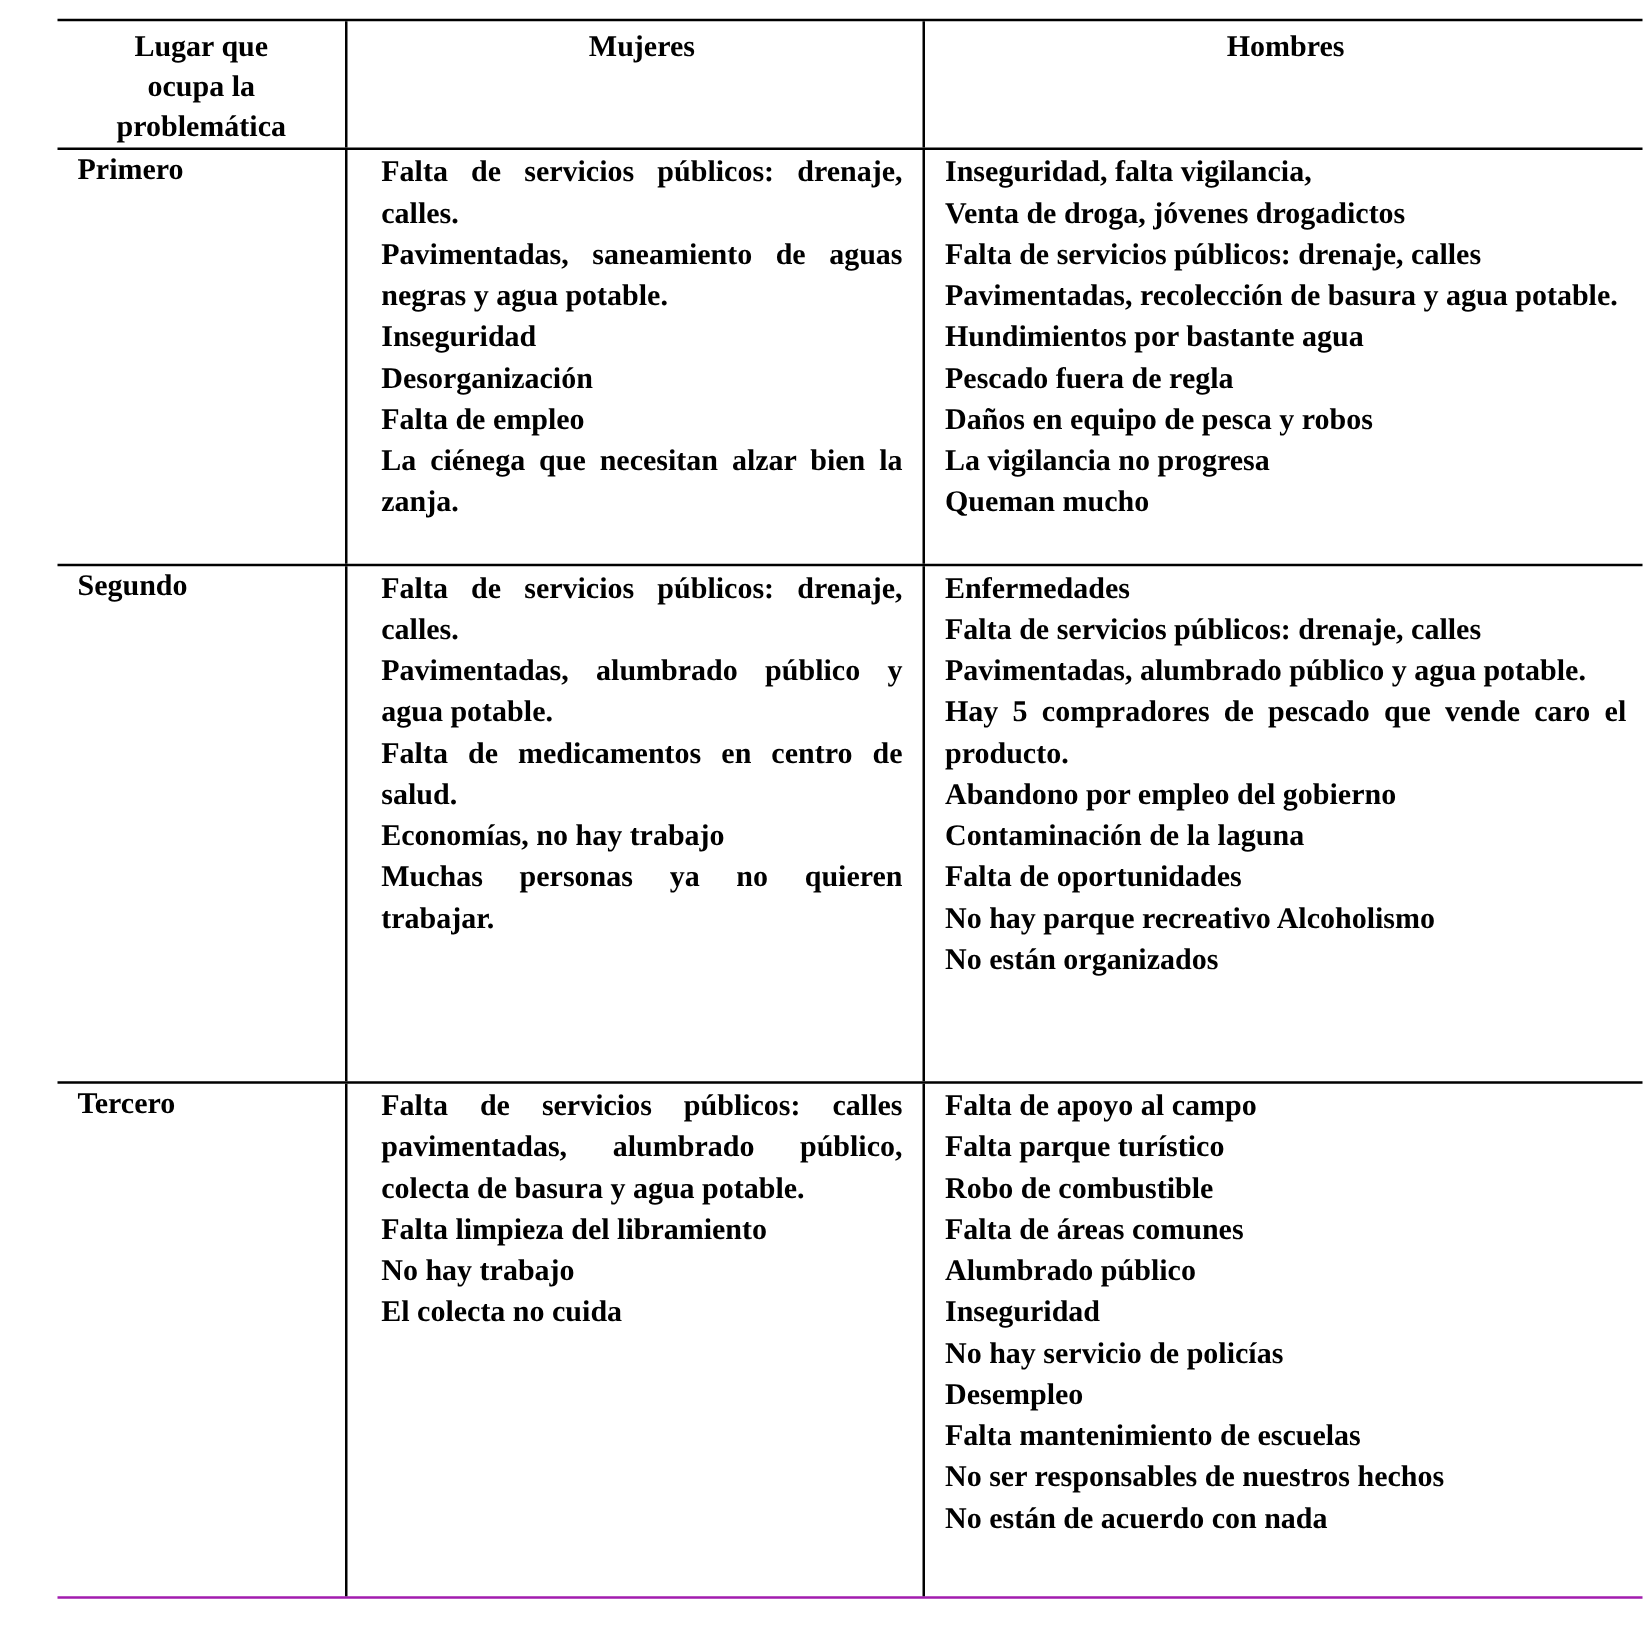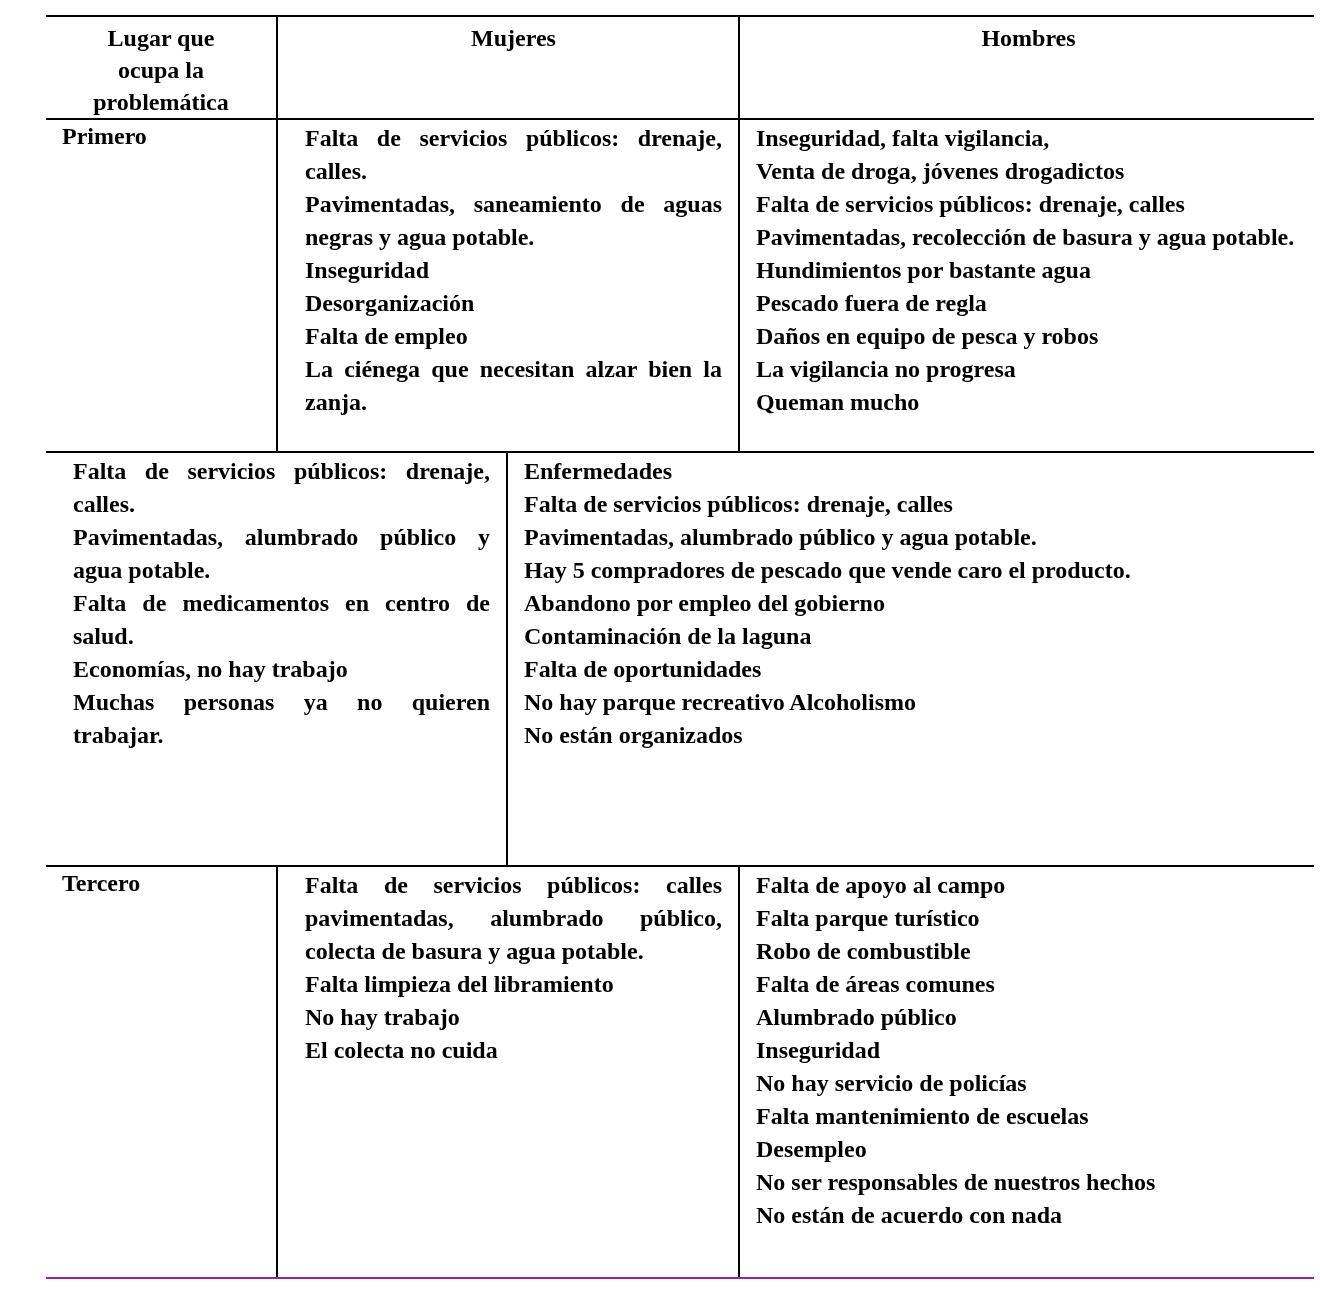--- a/index.html
+++ b/index.html
@@ -96,20 +96,23 @@
       <span class="line">Pavimentadas, recolección de basura y agua potable.</span>
       <span class="line">Hundimientos por bastante agua</span>
       <span class="line">Pescado fuera de regla</span>
       <span class="line">Daños en equipo de pesca y robos</span>
       <span class="line">La vigilancia no progresa</span>
       <span class="line">Queman mucho</span>
     </div>
   </div>
 
   <div class="row r2">
+    <div class="cell c1 rank">
+      <span>Segundo</span>
+    </div>
     <div class="cell c2 justify">
       <span class="line">Falta de servicios públicos: drenaje, calles.</span>
       <span class="line">Pavimentadas, alumbrado público y agua potable.</span>
       <span class="line">Falta de medicamentos en centro de salud.</span>
       <span class="line">Economías, no hay trabajo</span>
       <span class="line">Muchas personas ya no quieren trabajar.</span>
     </div>
     <div class="cell c3 justify">
       <span class="line">Enfermedades</span>
       <span class="line">Falta de servicios públicos: drenaje, calles</span>
@@ -134,20 +137,20 @@
       <span class="line">El colecta no cuida</span>
     </div>
     <div class="cell c3">
       <span class="line">Falta de apoyo al campo</span>
       <span class="line">Falta parque turístico</span>
       <span class="line">Robo de combustible</span>
       <span class="line">Falta de áreas comunes</span>
       <span class="line">Alumbrado público</span>
       <span class="line">Inseguridad</span>
       <span class="line">No hay servicio de policías</span>
+      <span class="line">Desempleo</span>
       <span class="line">Falta mantenimiento de escuelas</span>
-      <span class="line">Desempleo</span>
       <span class="line">No ser responsables de nuestros hechos</span>
       <span class="line">No están de acuerdo con nada</span>
     </div>
   </div>
 
 </div>
 
 </body></html>

